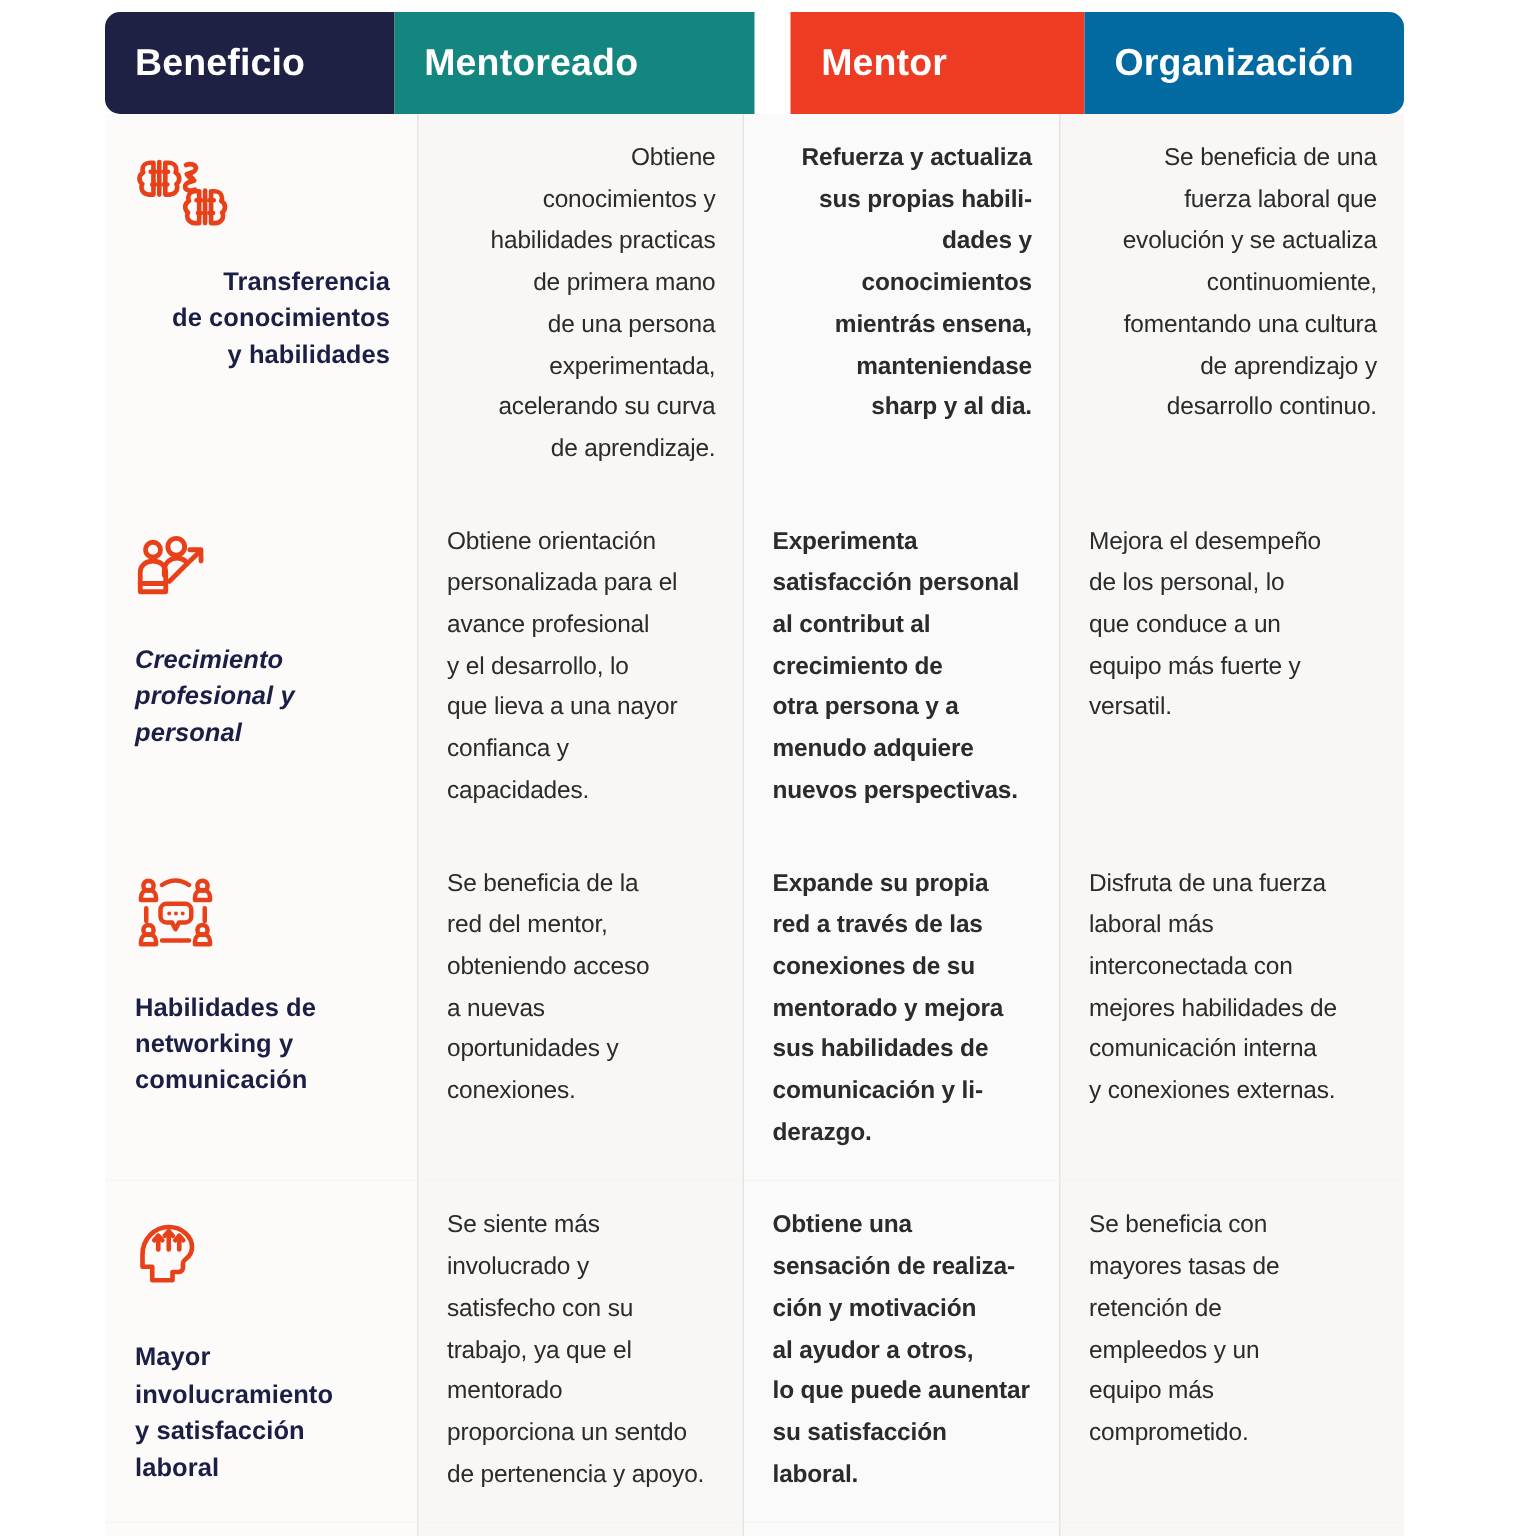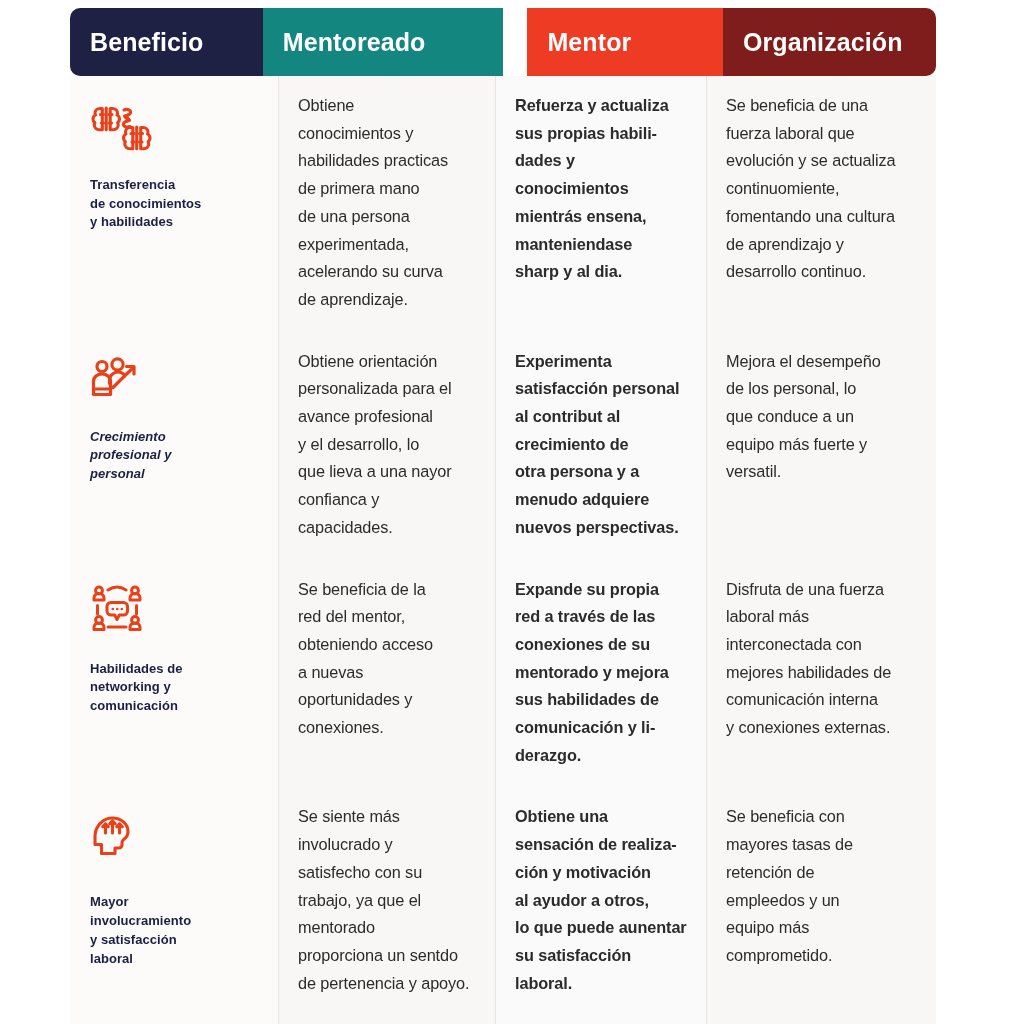--- a/index.html
+++ b/index.html
@@ -85,37 +85,37 @@
     height: 62px;
     display: flex;
     align-items: flex-start;
     padding-top: 8px;
   }
   .icon-wrap svg { display: block; }
 
   .benefit-label {
     margin-top: 12px;
     color: #1b1f45;
-    font-size: 13px;
+    font-size: 17px;
     font-weight: 700;
     line-height: 1.44;
     letter-spacing: 0.05px;
     white-space: pre-line;
   }
 
   .body-text {
     color: #2b2b2b;
     font-size: 16.3px;
     line-height: 1.70;
     letter-spacing: -0.1px;
     white-space: pre-line;
   }
 
   
-  .row-1 .cell { min-height: 210px; }
+  .row-1 .cell { min-height: 210px; text-align: right; }
   .row-2 .cell { min-height: 192px; }
   .row-3 .cell { min-height: 175px; }
   .row-4 .cell { min-height: 176px; }
   .row-5 .cell { min-height: 184px; }
 
   .row-1 .c-benefit .benefit-label { margin-top: 22px; }
   .row-2 .c-benefit .benefit-label { margin-top: 18px; font-style: italic; }
   .row-3 .c-benefit .benefit-label { margin-top: 22px; }
   .row-4 .c-benefit .benefit-label { margin-top: 28px; }
 
@@ -123,21 +123,21 @@
 </style>
 </head>
 <body>
 
 <div id="board">
 
   <div class="table-head">
     <div class="th th-benefit" style="background:#1e2044">Beneficio</div>
     <div class="th th-mentee" style="background:#13867f">Mentoreado</div>
     <div class="th th-mentor" style="background:#ee3b23">Mentor</div>
-    <div class="th th-org" style="background:#7f1d1d">Organización</div>
+    <div class="th th-org" style="background:#0369a1">Organización</div>
   </div>
 
   <div class="table-body">
 
     <div class="row row-1">
       <div class="cell c-benefit">
         <div class="icon-wrap">
           <svg width="62" height="56" viewBox="0 0 62 56" fill="none" stroke="#e8411a" stroke-width="3.1" stroke-linecap="round" stroke-linejoin="round">
             <path d="M10 8.5c-3 0-5 2-5 4.5 0 .7.2 1.4.5 2-1.5.8-2.5 2.3-2.5 4 0 1.5.7 2.8 1.9 3.7-.4.7-.6 1.5-.6 2.3 0 2.6 2.2 4.7 5 4.7h3V8.5h-2.3z"></path>
             <path d="M22.5 8.5c3 0 5 2 5 4.5 0 .7-.2 1.4-.5 2 1.5.8 2.5 2.3 2.5 4 0 1.5-.7 2.8-1.9 3.7.4.7.6 1.5.6 2.3 0 2.6-2.2 4.7-5 4.7h-3V8.5h2.3z"></path>

